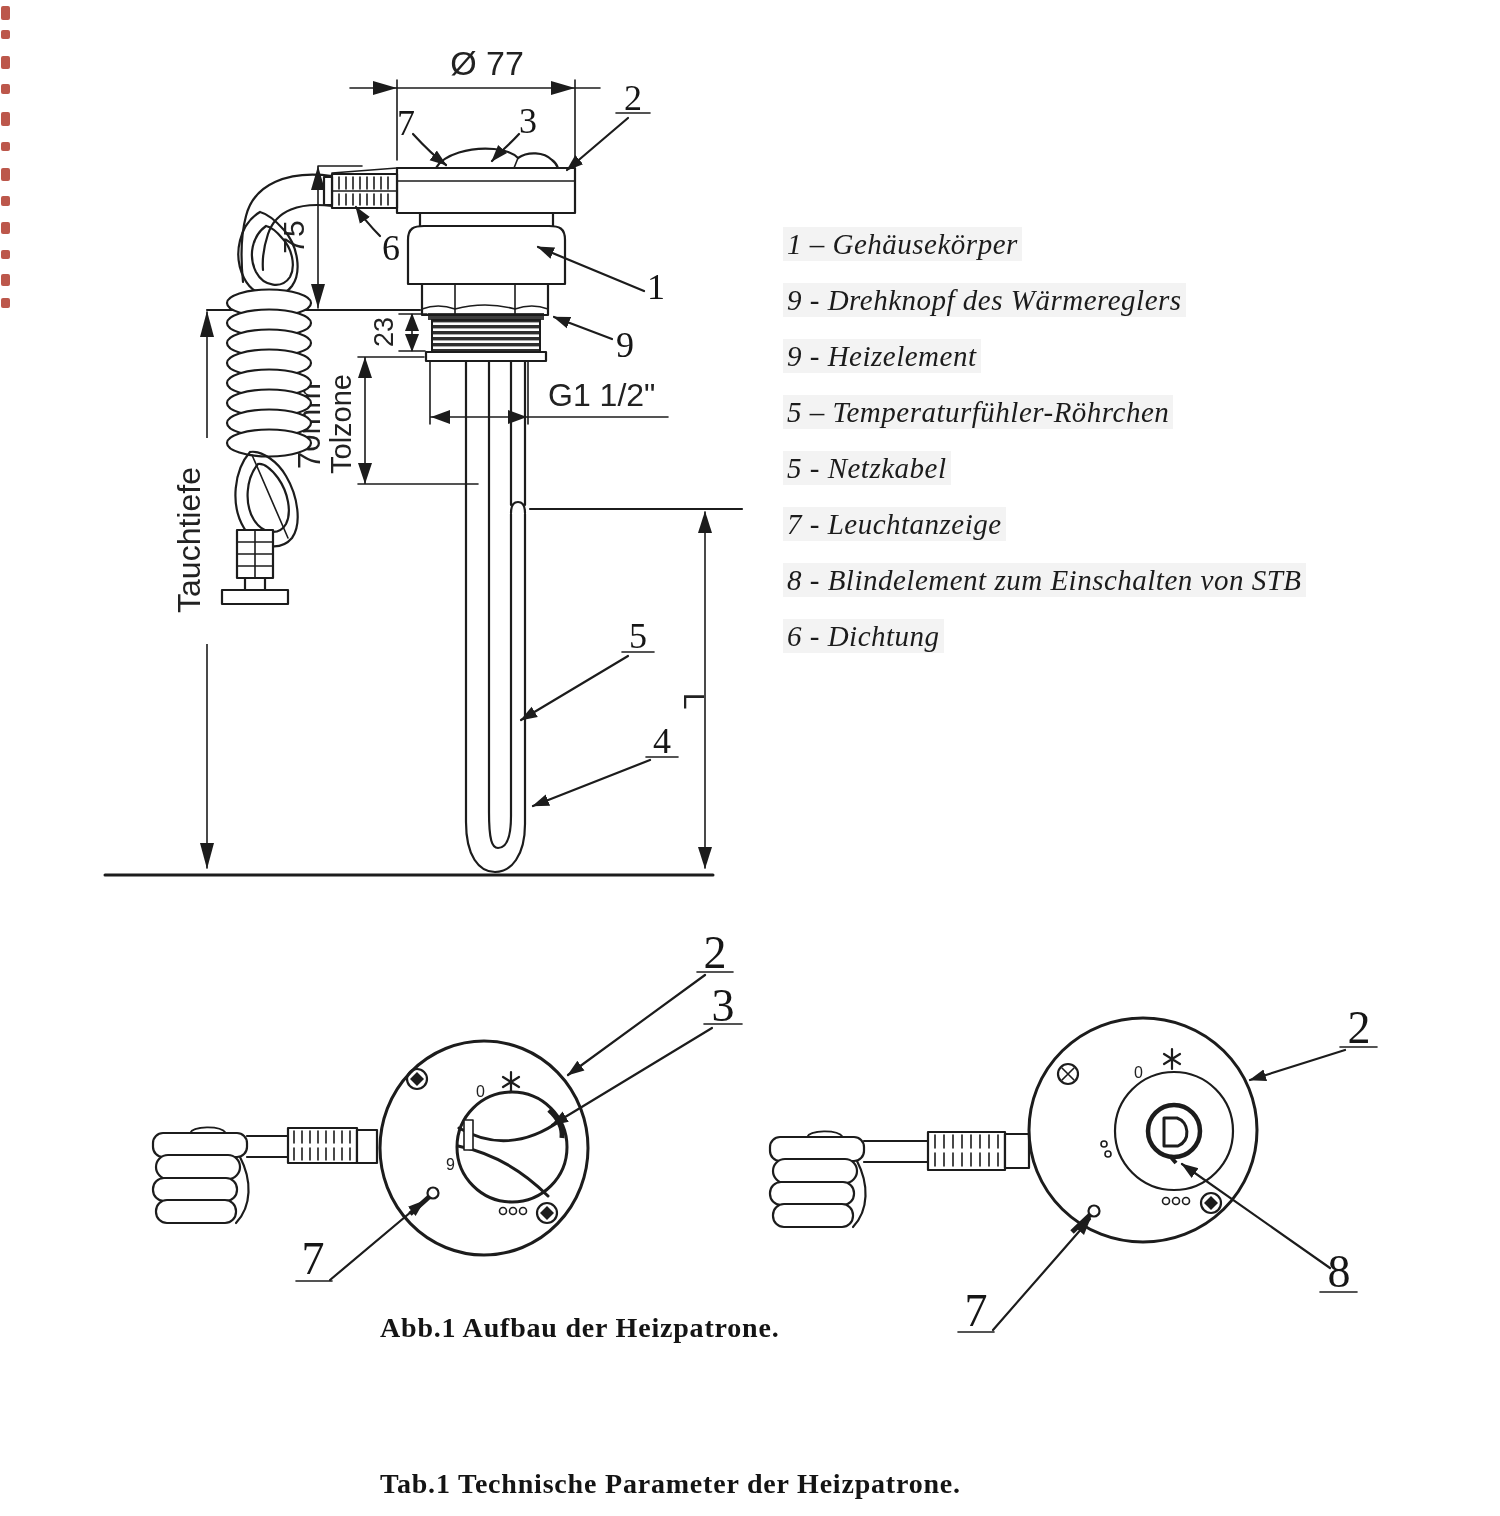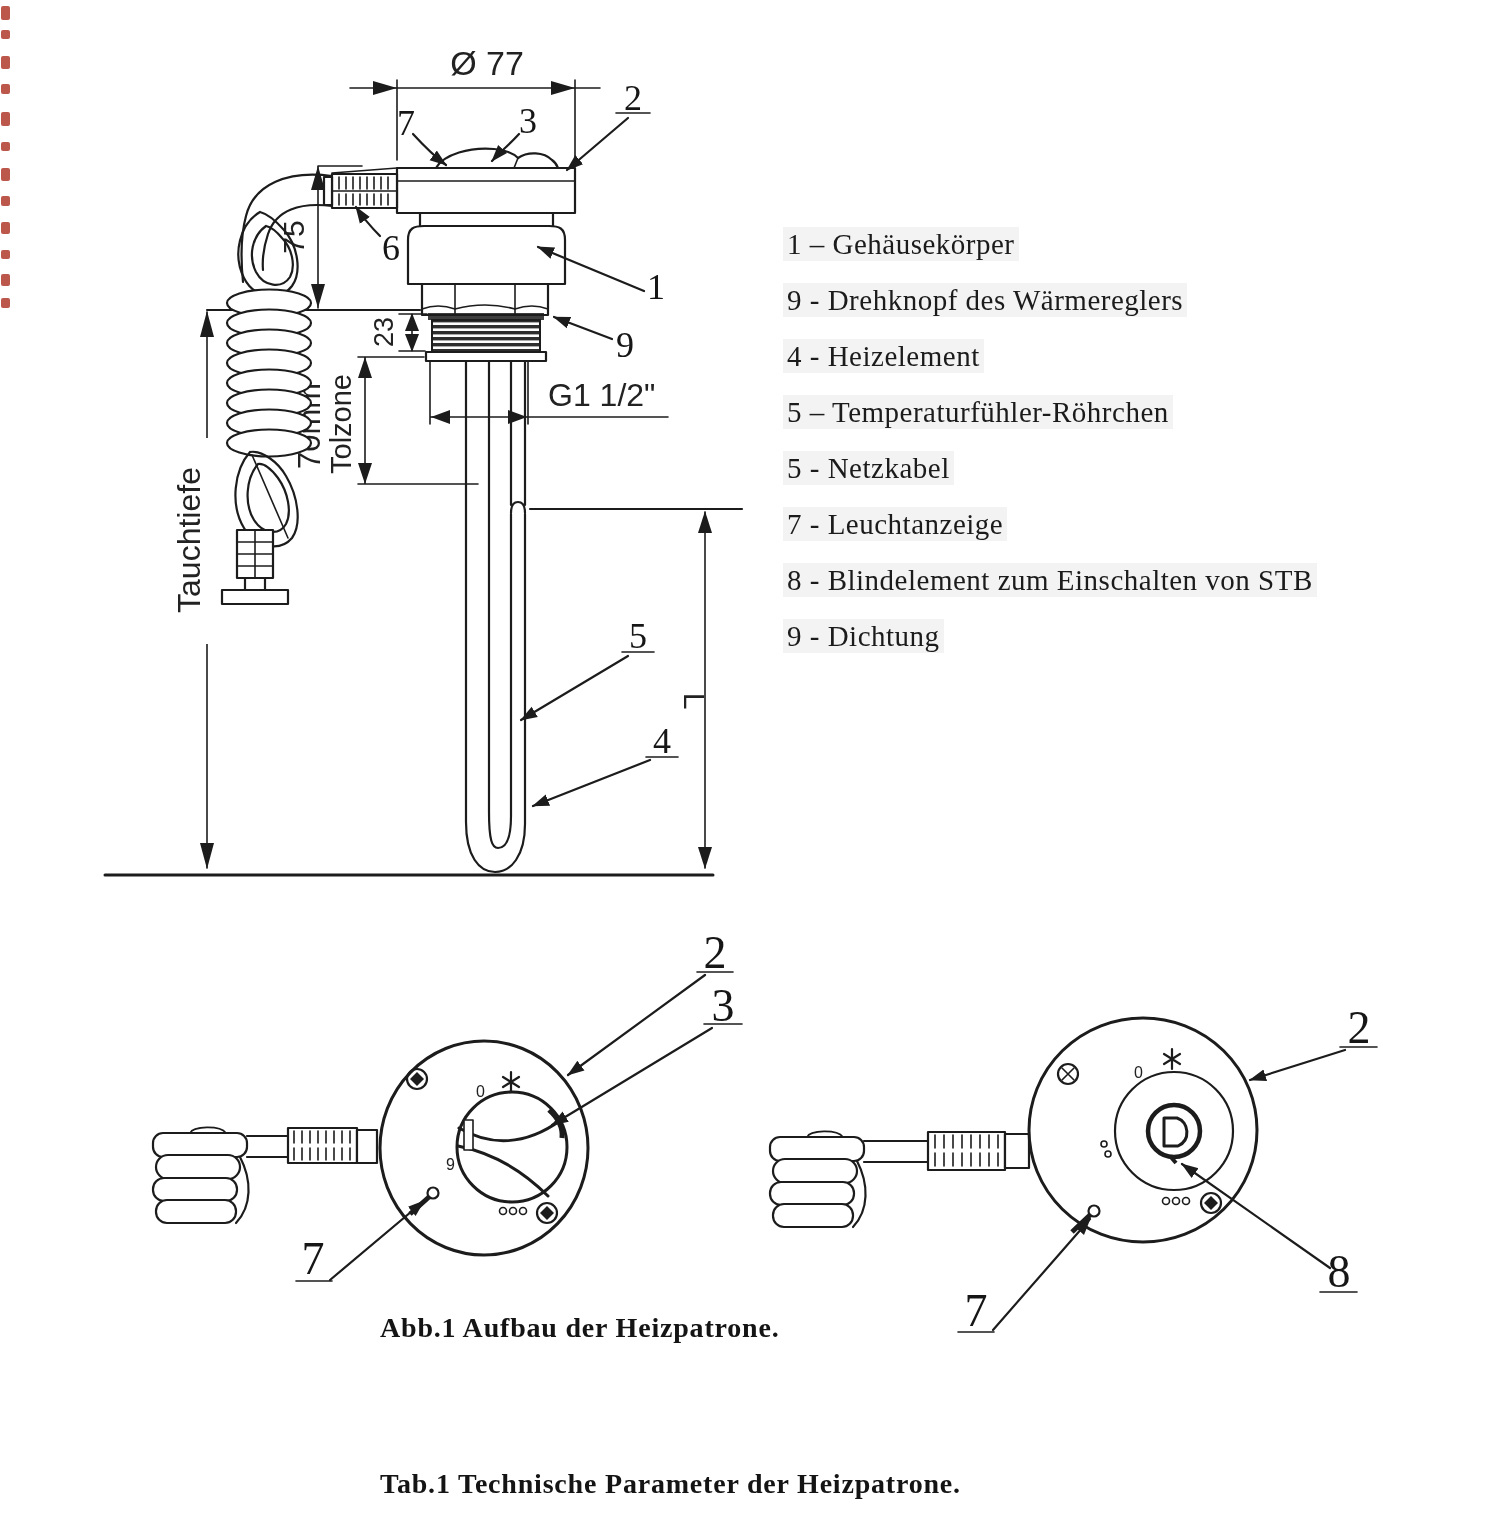--- a/index.html
+++ b/index.html
@@ -7,21 +7,21 @@
         font-family:"Liberation Serif","DejaVu Serif",serif;color:#1c1c1c;}
   svg{position:absolute;left:0;top:0;}
   .ln{stroke:#1c1c1c;fill:none;stroke-width:2.2;stroke-linecap:round;stroke-linejoin:round;}
   .thick{stroke-width:3;}
   .thin{stroke-width:1.6;}
   .wfill{fill:#ffffff;}
   .solid{fill:#1c1c1c;stroke:none;}
   .dimtxt{font-family:"Liberation Sans","DejaVu Sans",sans-serif;fill:#222;}
   .callout{font-family:"Liberation Serif","DejaVu Serif",serif;fill:#161616;}
   .tiny{font-family:"Liberation Sans","DejaVu Sans",sans-serif;fill:#222;}
-  #legend{position:absolute;left:783px;top:229px;display:flex;flex-direction:column;}
+  #legend{position:absolute;left:783px;top:229px;display:flex;flex-direction:column;font-style:italic;}
   #legend .item{font-size:29px;line-height:30px;margin-bottom:26px;white-space:nowrap;
       color:#1b1b1b;letter-spacing:0.5px;}
   #legend .item span{background:#f3f3f3;padding:1px 4px;}
   .caption{position:absolute;left:380px;width:770px;font-weight:bold;
       font-size:28px;color:#141414;letter-spacing:0.8px;}
   #cap-abb{top:1312px;}
   #cap-tab{top:1468px;}
   #artifacts{position:absolute;left:0;top:0;width:14px;height:320px;}
   #artifacts i{position:absolute;left:1px;width:9px;display:block;border-radius:2px;opacity:.85;}
 </style>
@@ -335,24 +335,24 @@
         <path class="ln" d="M993,1330 L1090,1219" marker-end="url(#ah)"></path>
         <path class="ln thin" d="M958,1332 H994"></path>
         <text class="callout" font-size="46" text-anchor="middle" x="976" y="1326">7</text>
       </g>
     </g>
   </svg>
 
   <div id="legend">
     <div class="item"><span>1 – Gehäusekörper</span></div>
     <div class="item"><span>9 - Drehknopf des Wärmereglers</span></div>
-    <div class="item"><span>4 - Heizelement</span></div>
+    <div class="item"><span>9 - Heizelement</span></div>
     <div class="item"><span>5 – Temperaturfühler-Röhrchen</span></div>
     <div class="item"><span>5 - Netzkabel</span></div>
     <div class="item"><span>7 - Leuchtanzeige</span></div>
     <div class="item"><span>8 - Blindelement zum Einschalten von STB</span></div>
-    <div class="item"><span>9 - Dichtung</span></div>
+    <div class="item"><span>6 - Dichtung</span></div>
   </div>
 
   <div id="cap-abb" class="caption">Abb.1 Aufbau der Heizpatrone.</div>
   <div id="cap-tab" class="caption">Tab.1 Technische Parameter der Heizpatrone.</div>
 
 </div>
 
 </body></html>

